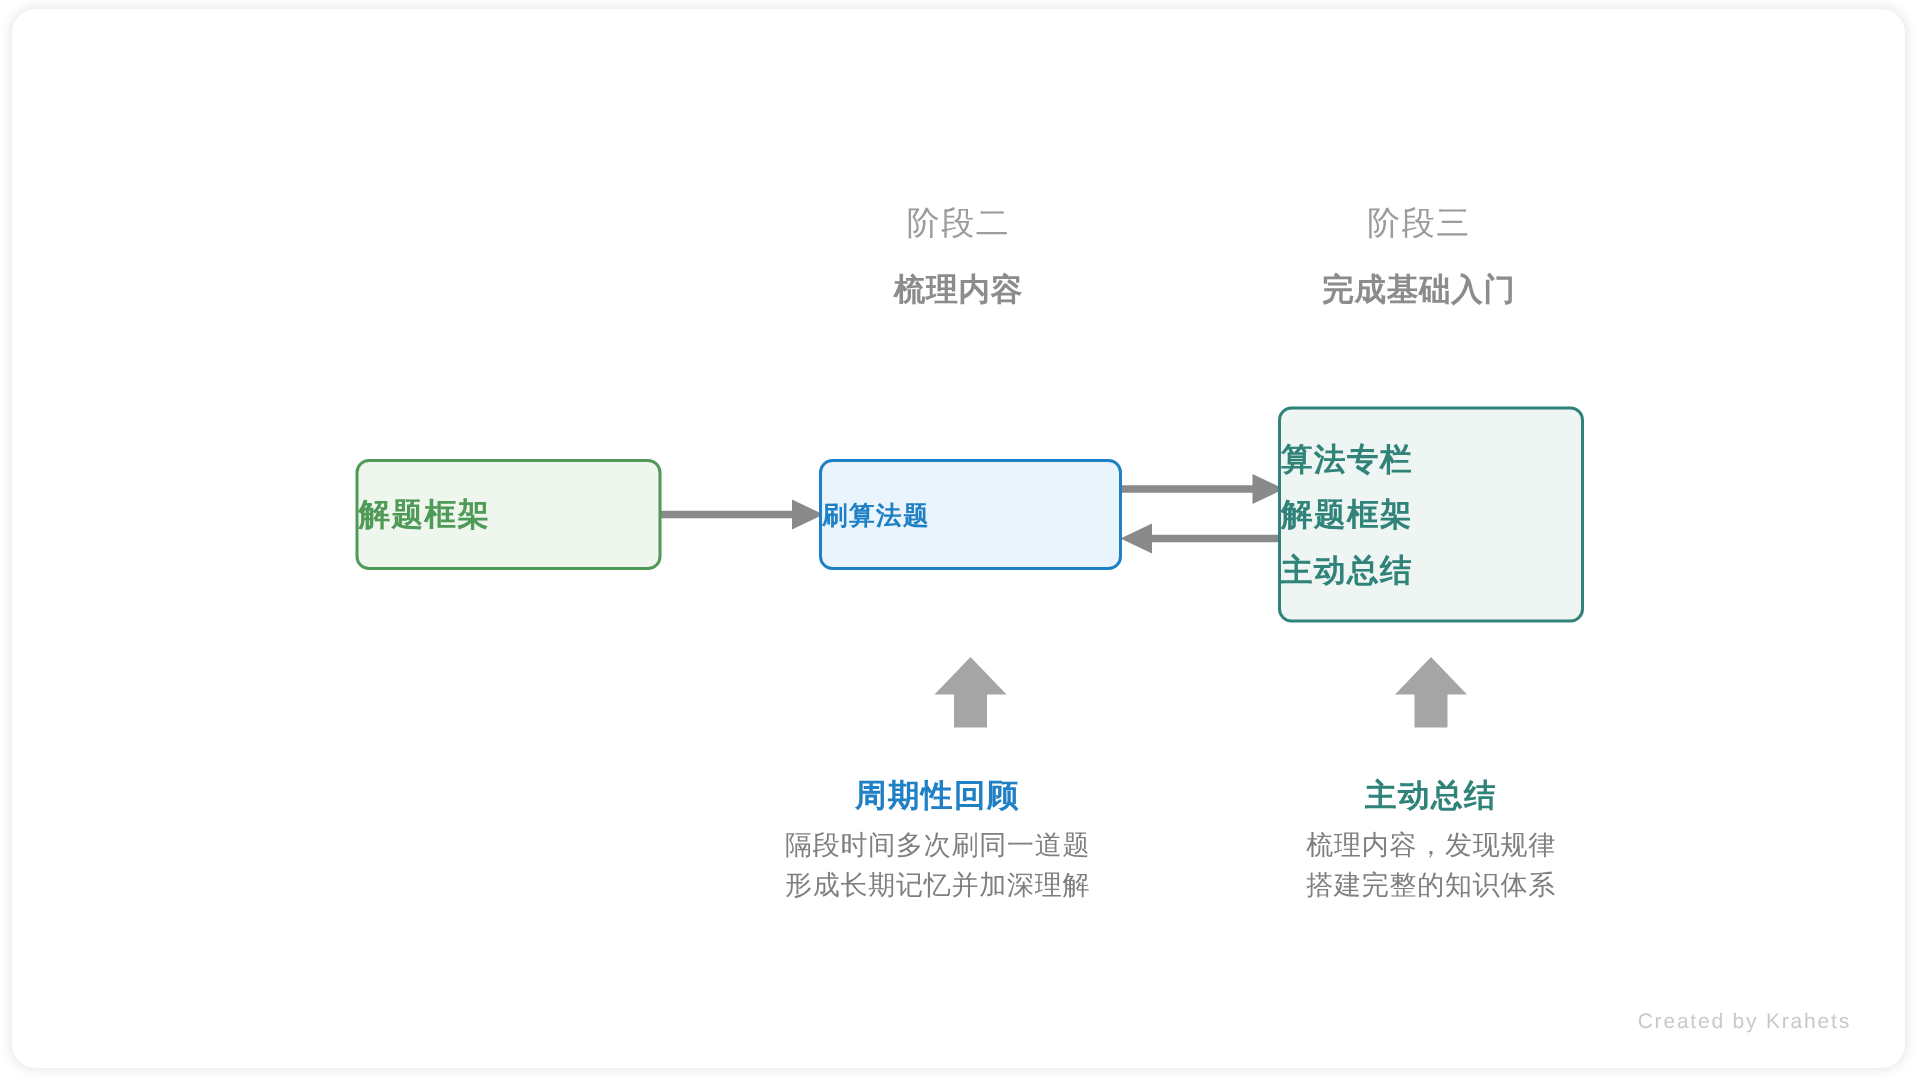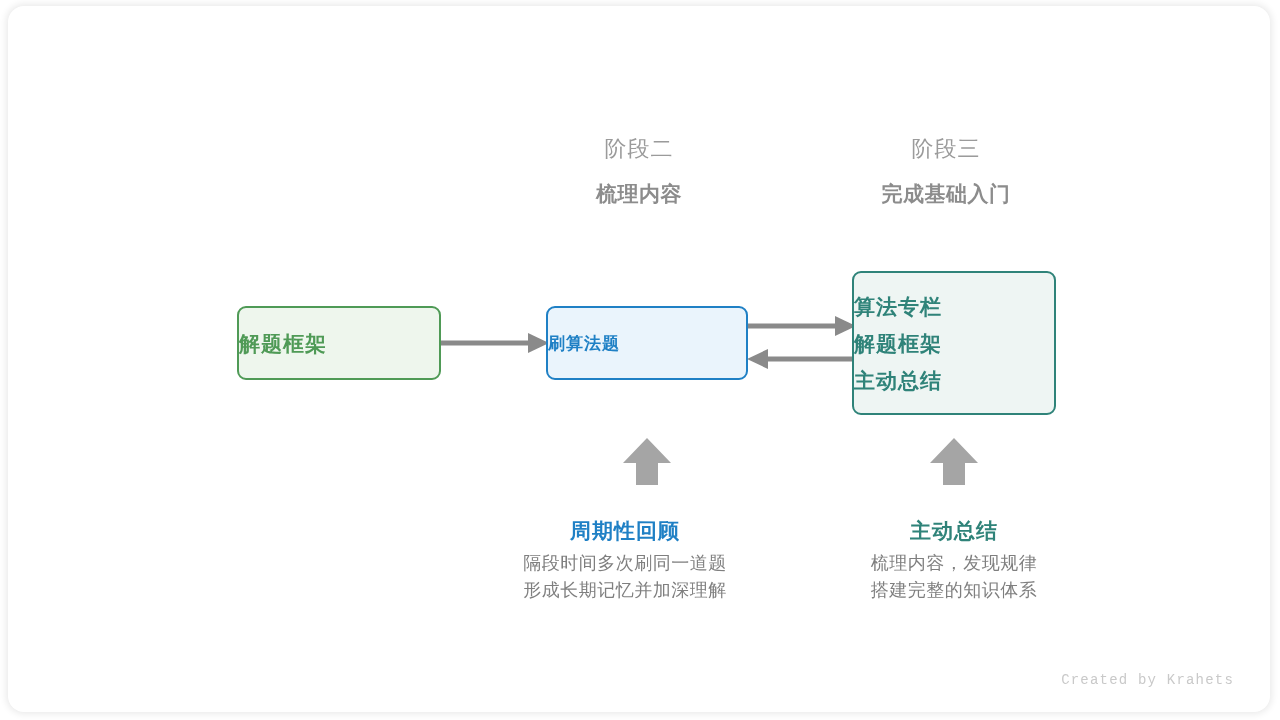--- a/index.html
+++ b/index.html
@@ -125,21 +125,21 @@
     letter-spacing: 0.5px;
     margin-top: 4px;
     white-space: nowrap;
   }
 
   
   #credit {
     position: absolute;
     right: 36px;
     bottom: 24px;
-    font-family: Liberation Mono, monospace;
+    font-family: Liberation Sans, sans-serif;
     font-size: 14px;
     color: #c9c9c9;
     letter-spacing: 1.2px;
     white-space: nowrap;
     text-align: right;
   }
 </style>
 </head>
 <body>
 

